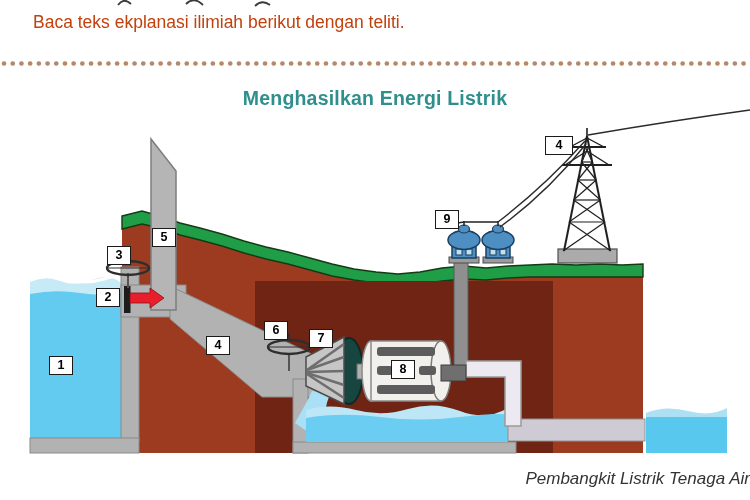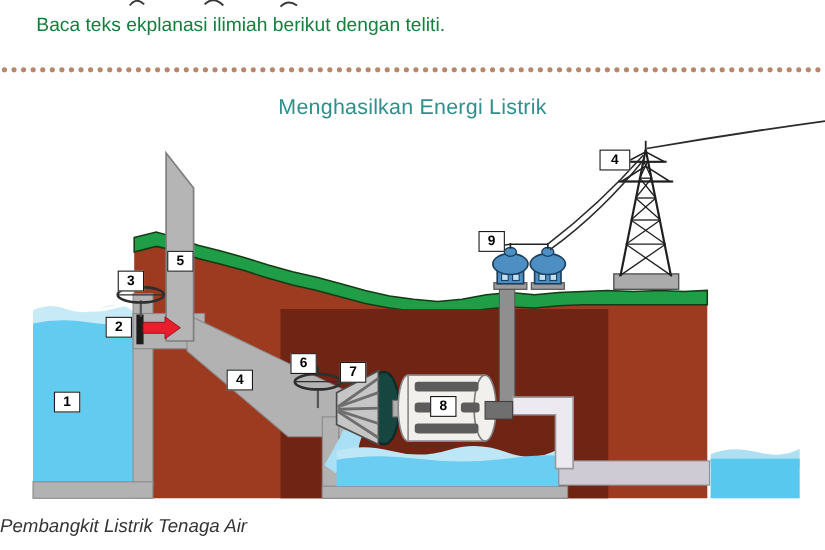--- a/index.html
+++ b/index.html
@@ -3,23 +3,23 @@
 <meta charset="utf-8">
 <style>
   html,body{margin:0;padding:0;}
   body{
     width:750px;height:500px;position:relative;background:#ffffff;
     font-family:"Liberation Sans", sans-serif;overflow:hidden;
   }
   #stage{position:absolute;left:0;top:0;width:750px;height:500px;}
   svg{position:absolute;left:0;top:0;}
   .txt{position:absolute;white-space:nowrap;}
-  #instruction{left:33px;top:12px;font-size:17.5px;color:#15803d;text-align:center;}
-  #title{left:0;top:87px;width:750px;text-align:center;font-size:19.5px;font-weight:normal;color:#2f8f8c;letter-spacing:.2px;}
-  #caption{left:0;top:469px;width:750px;text-align:left;font-size:17px;font-style:italic;color:#333333;}
+  #instruction{left:33px;top:12px;font-size:17.5px;color:#c2410c;text-align:center;}
+  #title{left:0;top:87px;width:750px;text-align:center;font-size:19.5px;font-weight:bold;color:#2f8f8c;letter-spacing:.2px;}
+  #caption{left:0;top:469px;width:750px;text-align:right;font-size:17px;font-style:italic;color:#333333;}
   .marker{
     position:absolute;background:#ffffff;border:1.6px solid #1a1a1a;
     width:22px;height:17px;display:flex;align-items:center;justify-content:center;
     font-size:12.5px;font-weight:bold;color:#000;line-height:1;
   }
 </style>
 </head>
 <body>
 
 <div id="stage">

